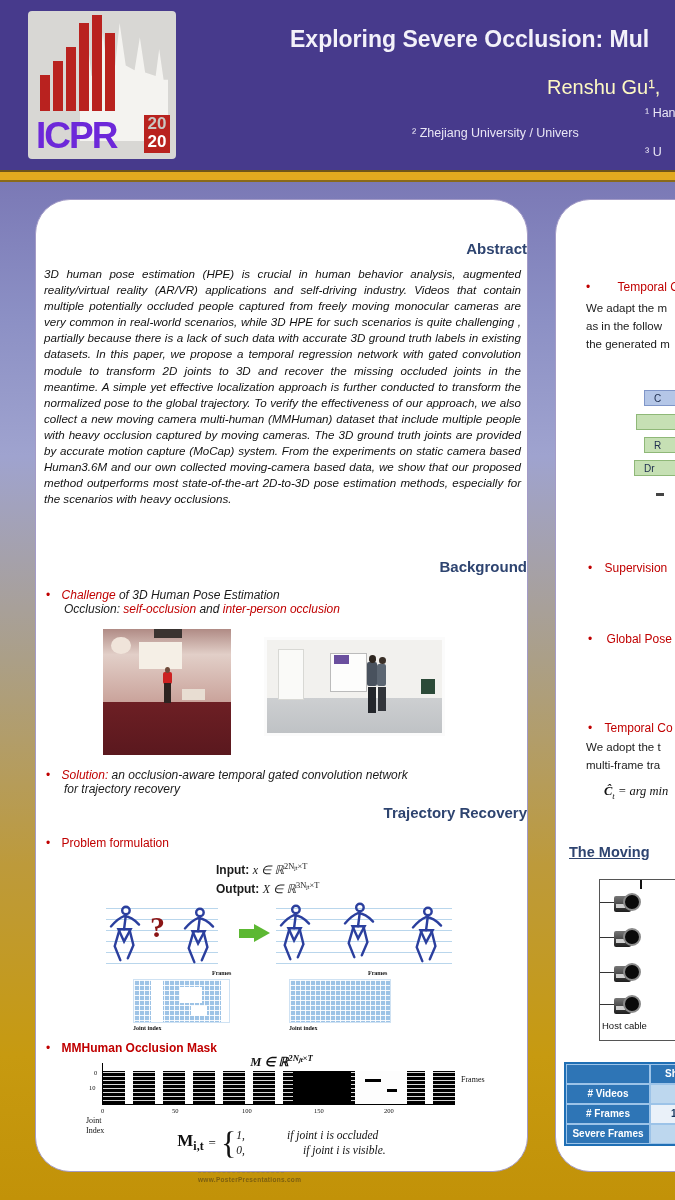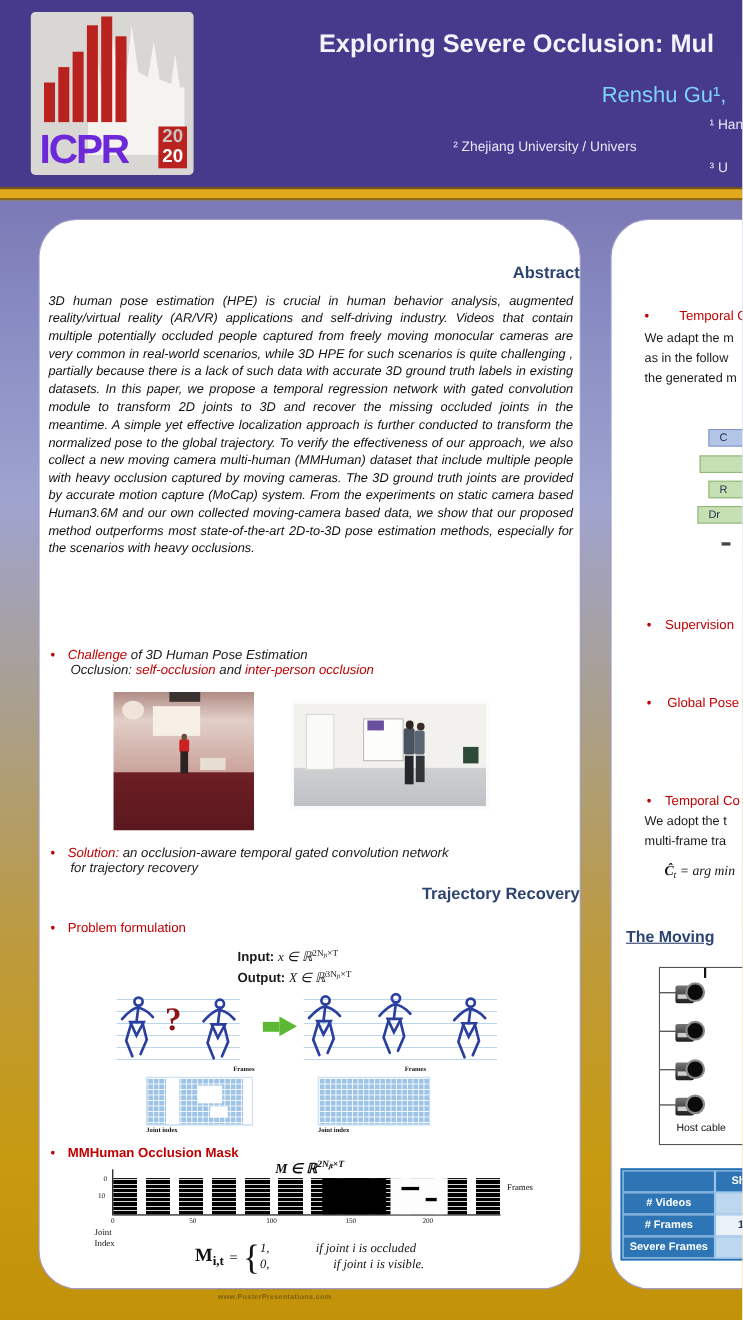--- a/index.html
+++ b/index.html
@@ -4,21 +4,21 @@
 <style>
   html,body{margin:0;padding:0;}
   body{font-family:"Liberation Sans", sans-serif;}
   .poster{position:relative;width:675px;height:1200px;overflow:hidden;
     background:linear-gradient(180deg,#645aa2 0%,#8b8fc4 26%,#9fa3cf 38%,#ab9f87 55%,#bd9a3b 72%,#c79a10 88%,#c29208 100%);}
   .abs{position:absolute;}
   
   .header{position:absolute;left:0;top:0;width:675px;height:170px;background:#473a8c;}
   .goldbar{position:absolute;left:0;top:170px;width:675px;height:12px;background:#e2a91f;border-top:2px solid #6e541a;border-bottom:2px solid #8a6a1a;box-sizing:border-box;}
   .htitle{color:#f3f1fa;font-weight:bold;font-size:23px;white-space:nowrap;}
-  .hauthors{color:#7dd3fc;font-size:20px;white-space:nowrap;}
+  .hauthors{color:#fef9c3;font-size:20px;white-space:nowrap;}
   .haffil{color:#e9e6f5;font-size:12.5px;white-space:nowrap;}
   
   .logo{position:absolute;left:28px;top:11px;width:148px;height:148px;background:#d8d7d4;border-radius:4px;overflow:hidden;}
   .cathedral{position:absolute;left:52px;top:12px;width:88px;height:118px;background:#f4f3f0;
     clip-path:polygon(0% 100%,0% 45%,6% 45%,9% 18%,13% 45%,22% 40%,26% 8%,31% 40%,40% 36%,45% 0%,52% 36%,62% 40%,68% 12%,74% 42%,86% 45%,90% 22%,95% 48%,100% 48%,100% 100%);}
   .lbar{position:absolute;background:#b9221f;width:10px;bottom:48px;}
   .logo-text{position:absolute;left:8px;bottom:2px;color:#6d28d9;font-weight:bold;font-size:37px;letter-spacing:-2px;font-family:"Liberation Sans",sans-serif;}
   .logo-year{position:absolute;right:6px;bottom:6px;width:26px;height:38px;background:#b9221f;color:#fff;font-weight:bold;font-size:17px;line-height:18px;text-align:center;}
   .logo-year .y1{color:#c9c6c2;display:block;}
   .logo-year .y2{color:#ffffff;display:block;}
@@ -100,20 +100,21 @@
     <div class="abs haffil" style="left:412px;top:126px;">² Zhejiang University / Univers</div>
     <div class="abs haffil" style="left:645px;top:145px;">³ U</div>
   </div>
   <div class="goldbar"></div>
 
   <div class="panel panel-left">
 
     <div class="abs shead" style="top:40px;">Abstract</div>
     <div class="abs abstract" style="left:8px;top:66px;width:477px;">3D human pose estimation (HPE) is crucial in human behavior analysis, augmented reality/virtual reality (AR/VR) applications and self-driving industry. Videos that contain multiple potentially occluded people captured from freely moving monocular cameras are very common in real-world scenarios, while 3D HPE for such scenarios is quite challenging , partially because there is a lack of such data with accurate 3D ground truth labels in existing datasets. In this paper, we propose a temporal regression network with gated convolution module to transform 2D joints to 3D and recover the missing occluded joints in the meantime. A simple yet effective localization approach is further conducted to transform the normalized pose to the global trajectory. To verify the effectiveness of our approach, we also collect a new moving camera multi-human (MMHuman) dataset that include multiple people with heavy occlusion captured by moving cameras. The 3D ground truth joints are provided by accurate motion capture (MoCap) system. From the experiments on static camera based Human3.6M and our own collected moving-camera based data, we show that our proposed method outperforms most state-of-the-art 2D-to-3D pose estimation methods, especially for the scenarios with heavy occlusions.</div>
 
+    <div class="abs shead" style="top:358px;">Background</div>
 
     <div class="abs bullet" style="left:10px;top:388px;width:470px;">
       <span class="red">•</span>
       <span class="red it" style="margin-left:8px;">Challenge</span><span class="blk it"> of 3D Human Pose Estimation</span>
       <div style="margin-left:18px;">
         <span class="blk it">Occlusion: </span><span class="red it">self-occlusion</span><span class="blk it"> and </span><span class="red it">inter-person occlusion</span>
       </div>
     </div>
 
     <div class="photo1" style="left:67px;top:429px;width:128px;height:126px;">
@@ -316,21 +317,21 @@
           <div class="cam-body"></div>
           <div class="cam-strip"></div>
           <div class="cam-lens"></div>
         </div>
       <div class="stub" style="left:0;top:124px;width:15px;"></div>
       <div class="cam" style="left:14px;top:114px;">
           <div class="cam-body"></div>
           <div class="cam-strip"></div>
           <div class="cam-lens"></div>
         </div>
-      <div class="abs" style="left:15px;top:140px;font-size:9.5px;color:#111;">Host cable</div>
+      <div class="abs" style="left:2px;top:140px;font-size:9.5px;color:#111;">Host cable</div>
     </div>
 
     <div class="dtable" style="left:8px;top:862px;">
       <div class="trow">
         <div class="tcell tlab"></div>
         <div class="tcell tval thead">Shake Ha</div>
       </div>
       <div class="trow">
         <div class="tcell tlab"># Videos</div>
         <div class="tcell tval" style="background:#bdd7ee;">6</div>

